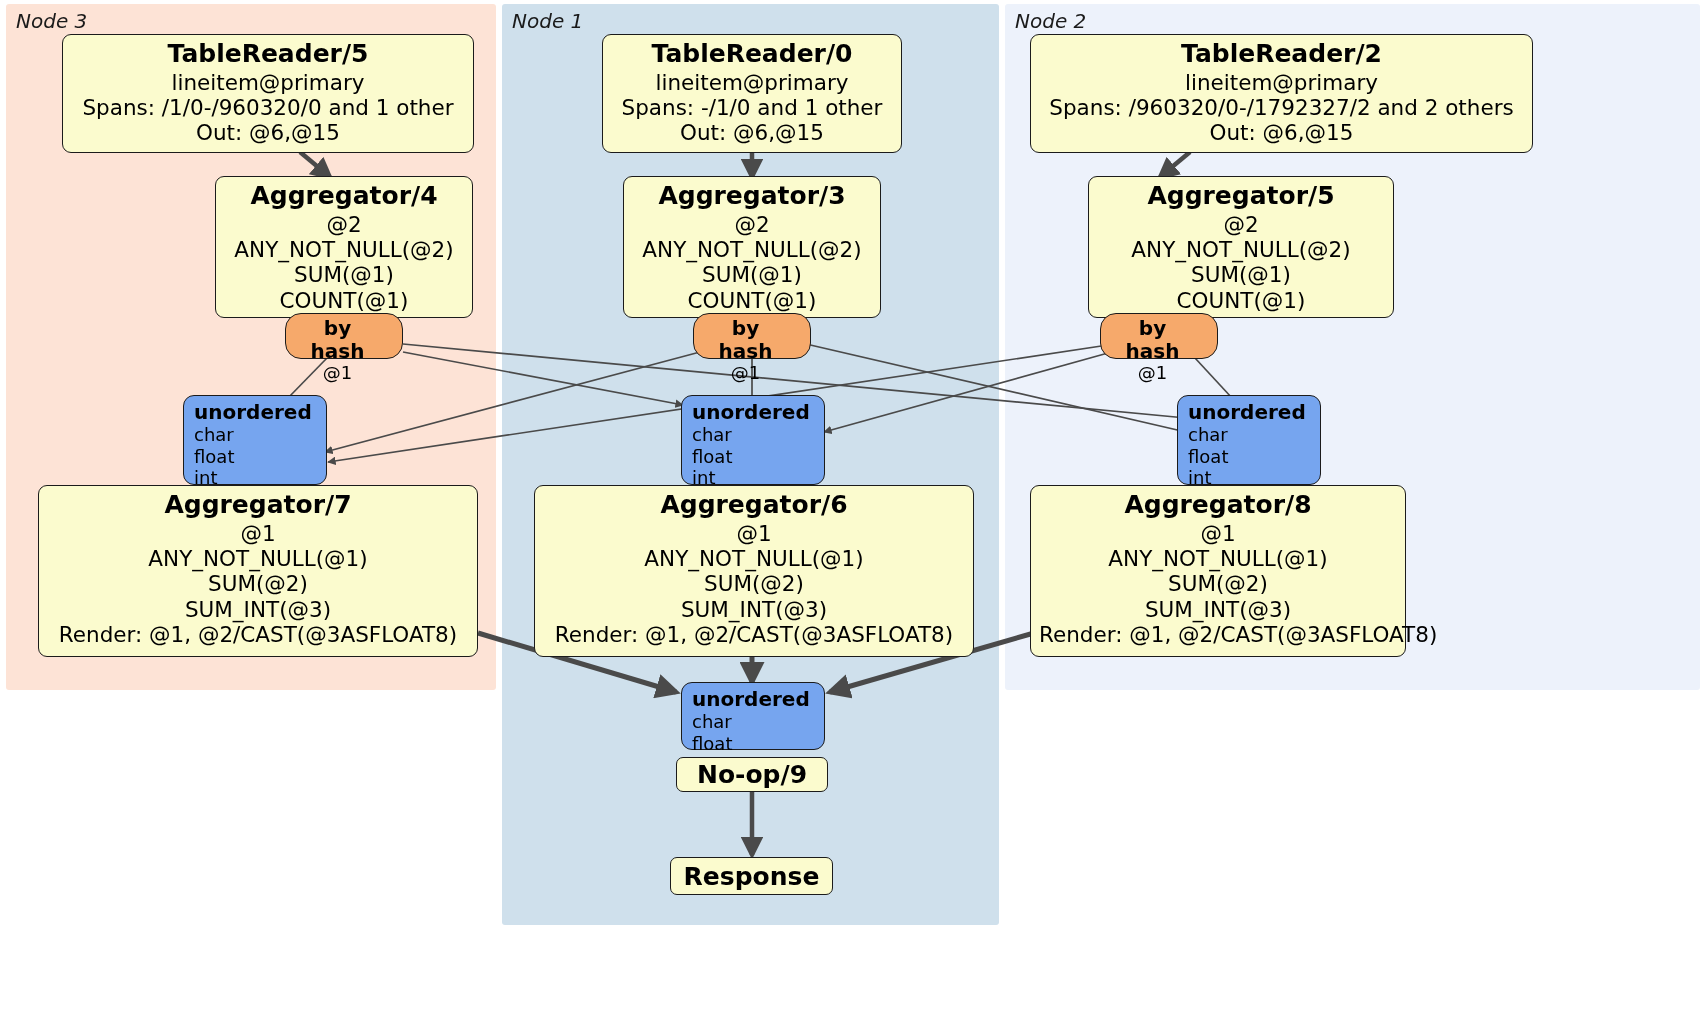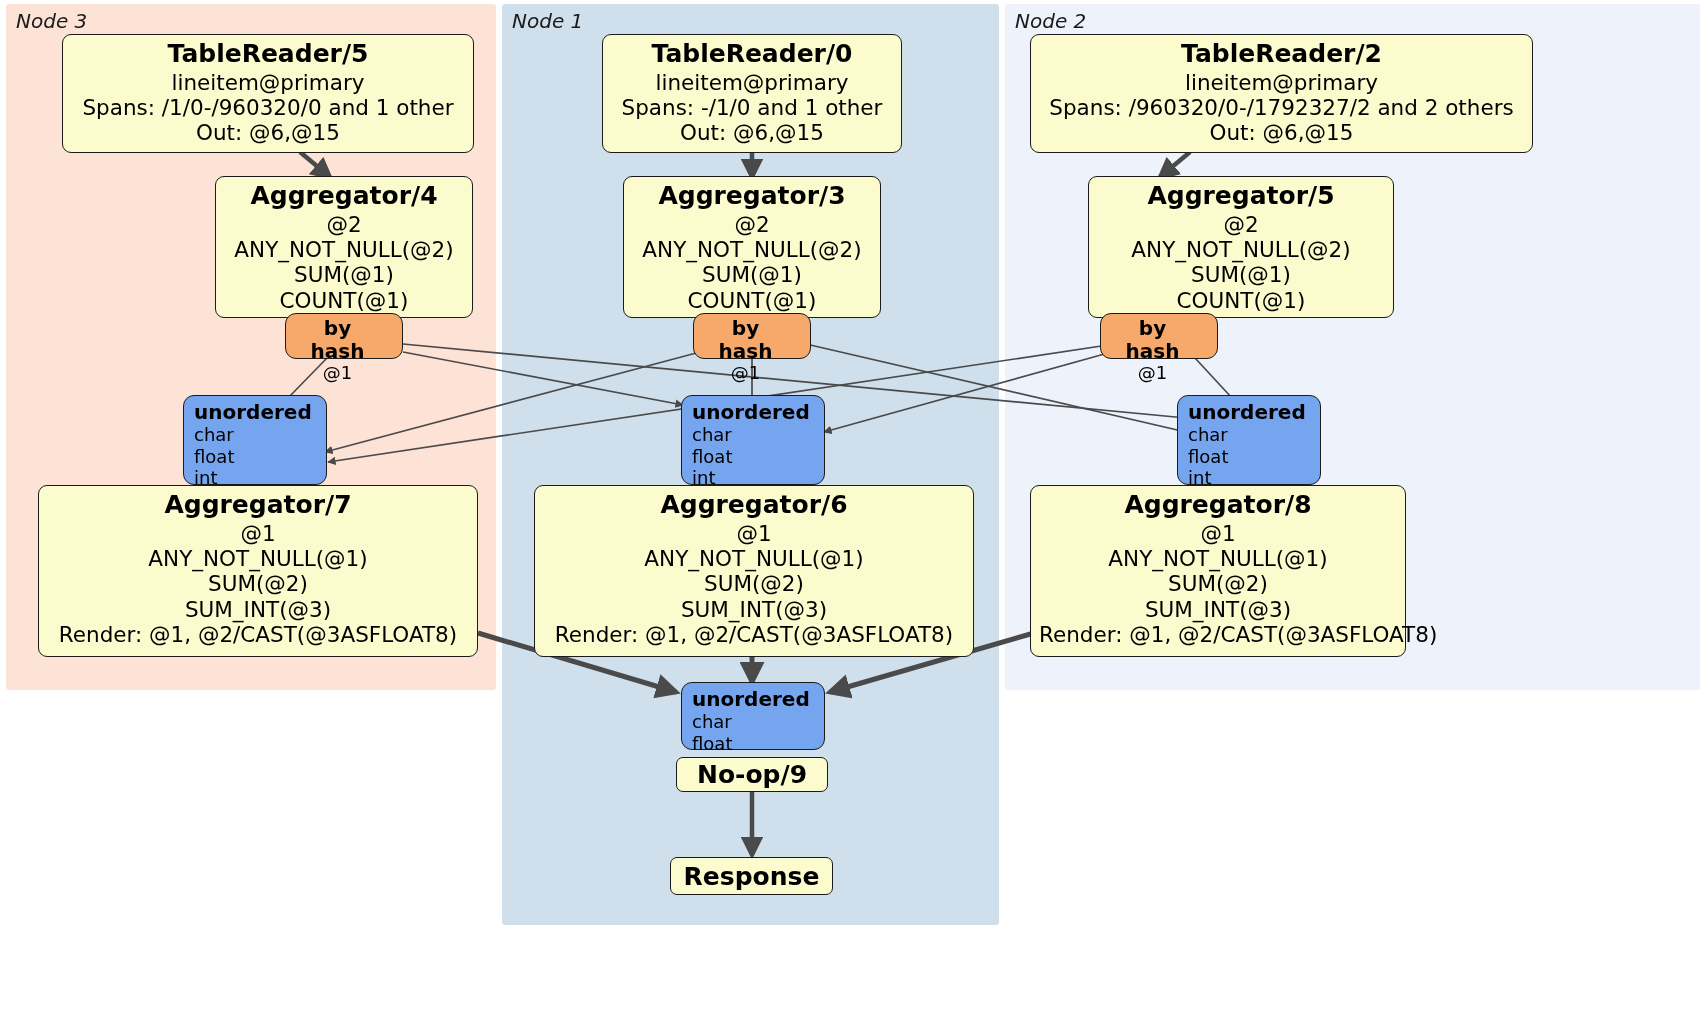--- a/index.html
+++ b/index.html
@@ -87,21 +87,21 @@
     align-items: center;
     justify-content: center;
     z-index: 6;
   }
 
   
   .router-box {
     position: absolute;
     background: #f6a96b;
     border: 1.4px solid #1b1b1b;
-    border-radius: 11px;
+    border-radius: 16px;
     box-sizing: border-box;
     text-align: center;
     padding: 3px 23px 5px 10px;
     z-index: 8;
     line-height: 1.14;
   }
   .router-title {
     display: block;
     font-weight: bold;
     font-size: 20px;

